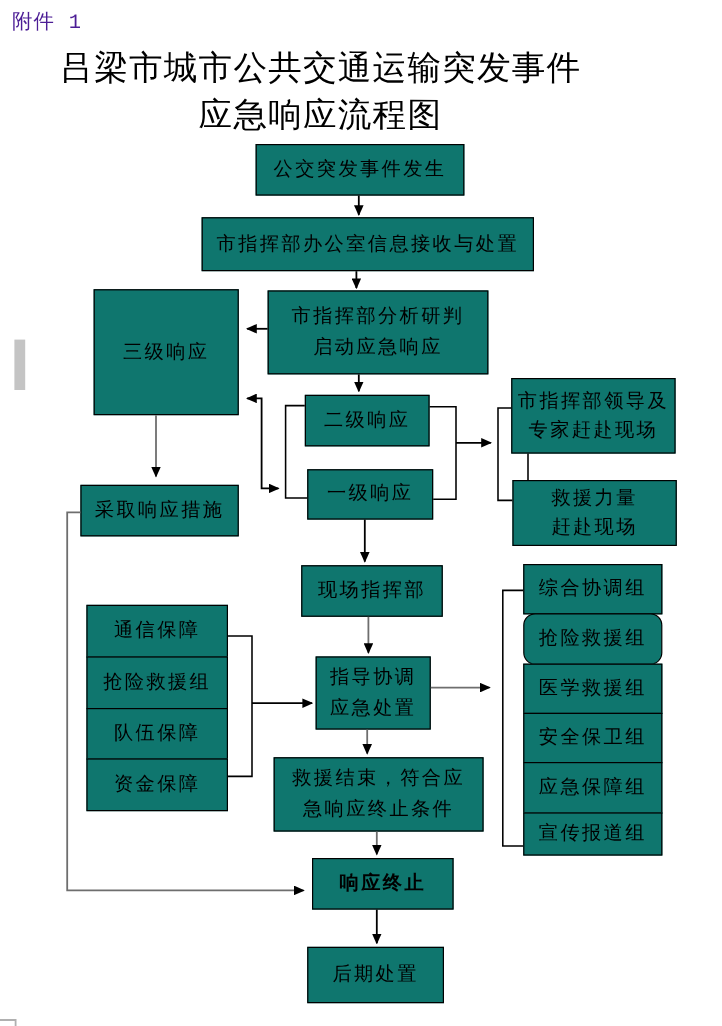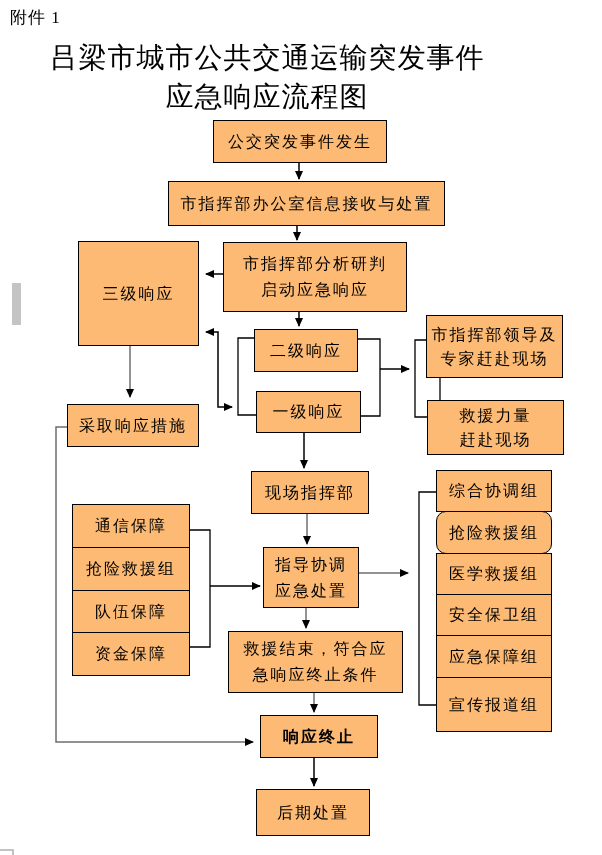--- a/index.html
+++ b/index.html
@@ -6,32 +6,32 @@
   .page{
     position:relative;
     width:602px;height:855px;
     background:#ffffff;
     font-family:"Liberation Serif","DejaVu Serif",serif;
     color:#000;
     overflow:hidden;
   }
   .attachment{
     position:absolute;left:10px;top:6px;
-    font-size:17px;font-family:Liberation Serif, serif;
-    color:#000000;letter-spacing:1px;
+    font-size:17px;font-family:Liberation Mono, monospace;
+    color:#4c1d95;letter-spacing:1px;
   }
   .titlewrap{
     position:absolute;left:0;top:38px;width:534px;
     text-align:center;font-weight:normal;
     font-size:28px;line-height:39px;letter-spacing:1px;
   }
   .node{
     position:absolute;
     border:1px solid #000;
-    background:#fdba74;
+    background:#0f766e;
     display:flex;align-items:center;justify-content:center;
     text-align:center;
     font-size:16px;line-height:26px;
     letter-spacing:2px;
     white-space:pre-line;
     box-sizing:border-box;
   }
   .node.small{line-height:24px;}
   svg.wires{position:absolute;left:0;top:0;pointer-events:none;}
   .wire{fill:none;stroke:#000;stroke-width:1.5;}
@@ -75,21 +75,21 @@
   <div class="node" style="left:228px;top:631px;width:175px;height:62px;">救援结束，符合应
 急响应终止条件</div>
   <div class="node" style="left:260px;top:715px;width:118px;height:43px;font-weight:bold;">响应终止</div>
   <div class="node" style="left:256px;top:789px;width:114px;height:47px;">后期处置</div>
 
   <div class="node" style="left:436px;top:470px;width:116px;height:42px;">综合协调组</div>
   <div class="node" style="left:436px;top:511px;width:116px;height:43px;border-radius:10px;">抢险救援组</div>
   <div class="node" style="left:436px;top:553px;width:116px;height:42px;">医学救援组</div>
   <div class="node" style="left:436px;top:594px;width:116px;height:42px;">安全保卫组</div>
   <div class="node" style="left:436px;top:635px;width:116px;height:43px;">应急保障组</div>
-  <div class="node" style="left:436px;top:677px;width:116px;height:55px;">宣传报道组</div>
+  <div class="node" style="left:436px;top:677px;width:116px;height:36px;">宣传报道组</div>
 
   <svg class="wires" width="602" height="855" viewBox="0 0 602 855">
     <defs>
       <marker id="ah" markerWidth="9" markerHeight="8" refX="8" refY="4" orient="auto-start-reverse" markerUnits="userSpaceOnUse">
         <path d="M0 0 L9 4 L0 8 Z" fill="#000"></path>
       </marker>
     </defs>
     <path class="wire" d="M299 163 L299 179" marker-end="url(#ah)"></path>
     <path class="wire" d="M297 226 L297 240" marker-end="url(#ah)"></path>
     <path class="wire" d="M223 274 L206 274" marker-end="url(#ah)"></path>

